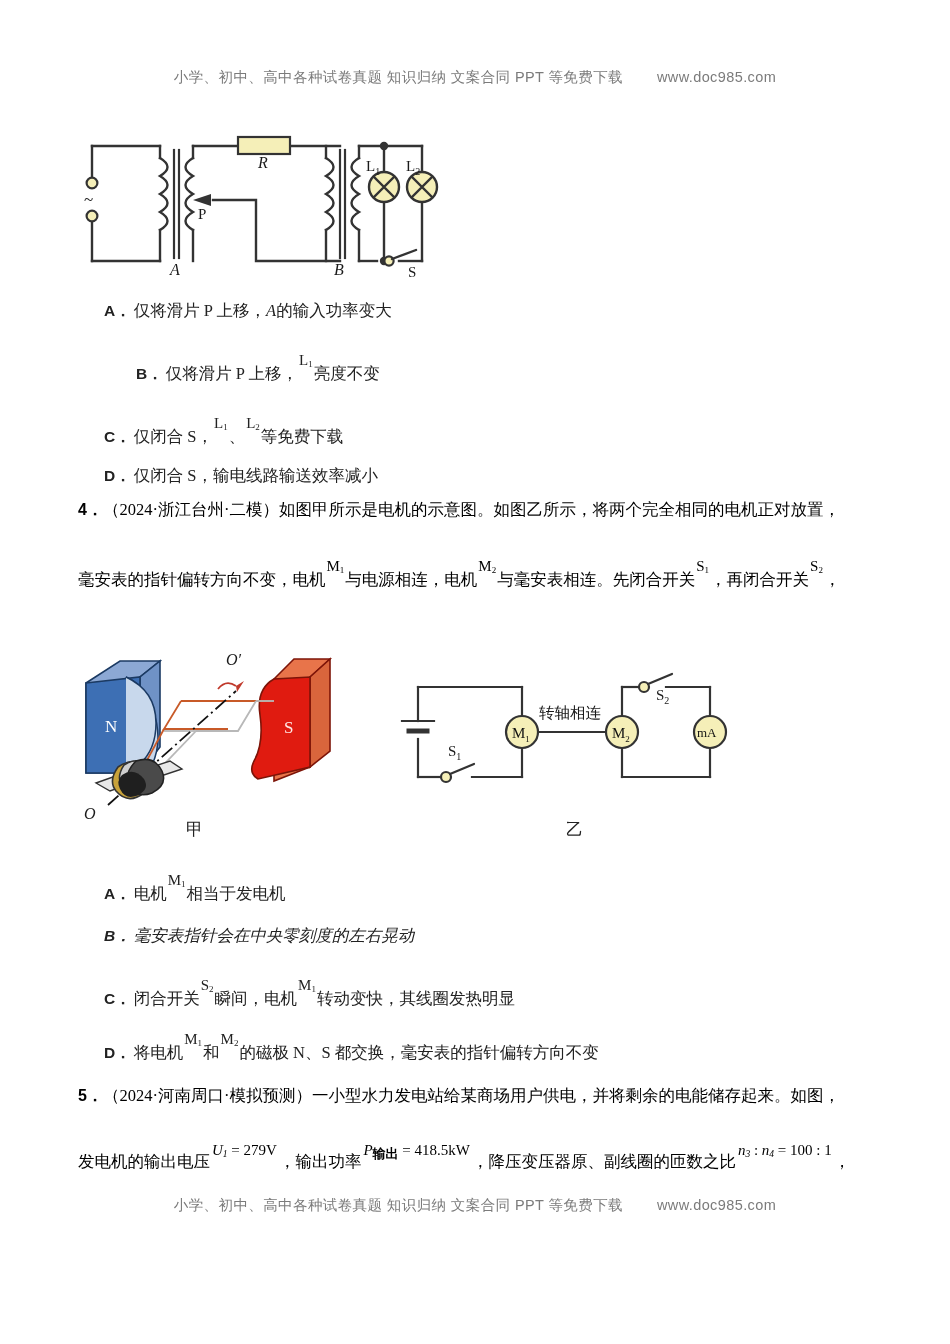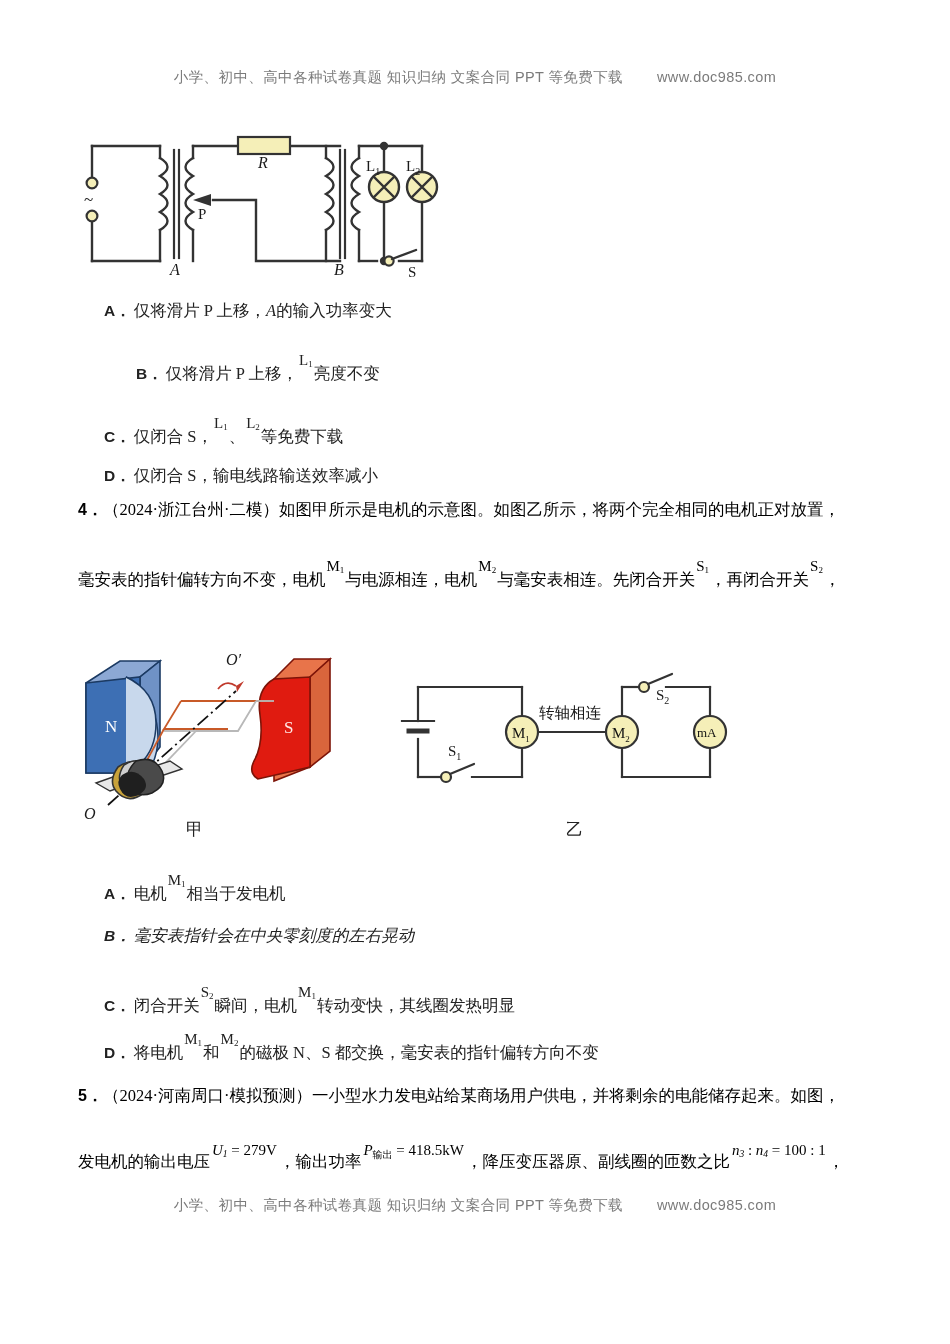--- a/index.html
+++ b/index.html
@@ -42,21 +42,21 @@
     margin:0 1px;
   }
   .sup sub{font-size:9px;vertical-align:-2px;}
   .eqn{
     display:inline-block;vertical-align:12px;
     font-family:"Liberation Serif","DejaVu Serif",serif;
     font-size:15px;font-style:italic;white-space:nowrap;margin:0 2px;
   }
   .eqn sub{font-size:9.5px;font-style:italic;vertical-align:-2px;}
   .eqn .up{font-style:normal;}
-  .eqn .cn{font-style:normal;font-size:10px;vertical-align:-3px;}
+  .eqn .cn{font-style:normal;font-size:13px;vertical-align:-3px;font-weight:bold;}
 
   .figlabel{
     position:absolute;font-size:17px;color:#222;
   }
 
   svg{display:block;overflow:visible;}
   .fig{position:absolute;}
 </style>
 </head>
 <body>
@@ -293,21 +293,21 @@
   <div class="figlabel" style="left:566px;top:818px;">乙</div>
 
   <div class="opt" style="top:872px;">
     <span class="lab">A．</span><span>电机</span><span class="sup"><span>M</span><sub>1</sub></span><span>相当于发电机</span>
   </div>
 
   <div class="opt" style="top:925px;font-style:italic;">
     <span class="lab">B．</span><span>毫安表指针会在中央零刻度的左右晃动</span>
   </div>
 
-  <div class="opt" style="top:977px;margin-top:7px;">
+  <div class="opt" style="top:977px;">
     <span class="lab">C．</span><span>闭合开关</span><span class="sup"><span>S</span><sub>2</sub></span><span>瞬间，电机</span><span class="sup"><span>M</span><sub>1</sub></span><span>转动变快，其线圈发热明显</span>
   </div>
 
   <div class="opt" style="top:1031px;">
     <span class="lab">D．</span><span>将电机</span><span class="sup"><span>M</span><sub>1</sub></span><span>和</span><span class="sup"><span>M</span><sub>2</sub></span><span>的磁极 N、S 都交换，毫安表的指针偏转方向不变</span>
   </div>
 
   <div class="qline" style="top:1084px;">
     <span class="qnum">5．</span><span>（2024·河南周口·模拟预测）一小型水力发电站给某商场用户供电，并将剩余的电能储存起来。如图，</span>
   </div>

